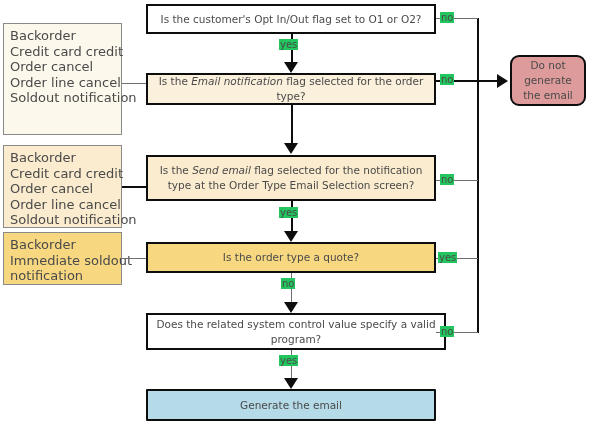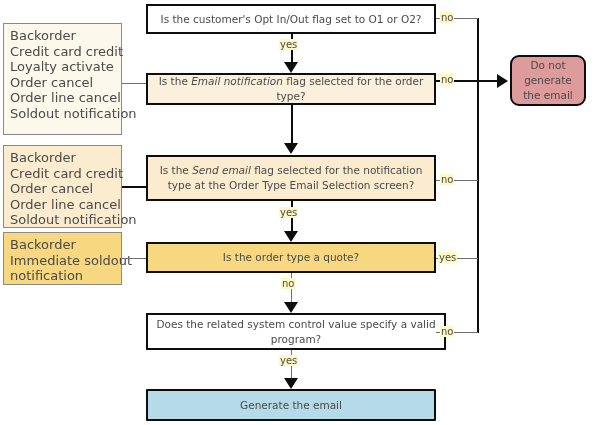--- a/index.html
+++ b/index.html
@@ -86,34 +86,33 @@
     border-top: 7px solid transparent;
     border-bottom: 7px solid transparent;
     border-left: 11px solid #0d0d0d;
   }
 
   .edge-label {
     position: absolute;
     color: #4a4a4a;
     font-size: 10px;
     line-height: 11px;
-    background: #fef9c3;
+    background: #22c55e;
     padding: 0 1px;
     white-space: nowrap;
   }
 </style>
 </head>
 <body>
 
 <div id="canvas">
 
   <div class="listbox l1" style="left:3px; top:23px; width:119px; height:112px;">
     <span class="li">Backorder</span>
     <span class="li">Credit card credit</span>
-    <span class="li">Loyalty activate</span>
     <span class="li">Order cancel</span>
     <span class="li">Order line cancel</span>
     <span class="li">Soldout notification</span>
   </div>
 
   <div class="listbox l2" style="left:3px; top:145px; width:119px; height:83px;">
     <span class="li">Backorder</span>
     <span class="li">Credit card credit</span>
     <span class="li">Order cancel</span>
     <span class="li">Order line cancel</span>

